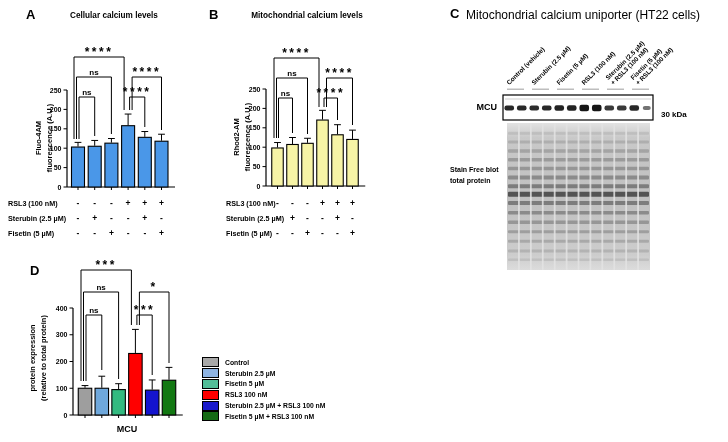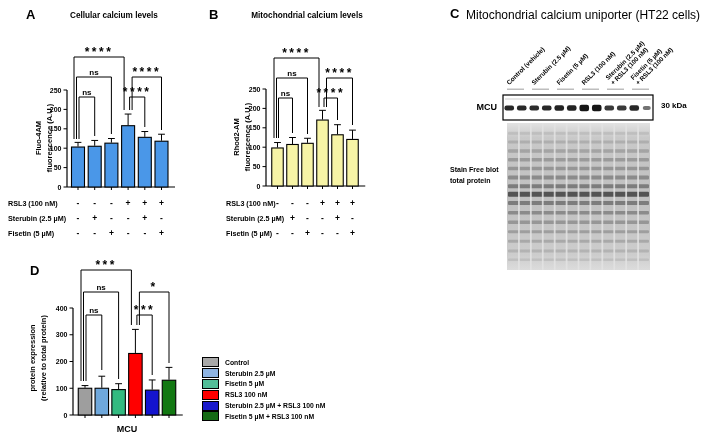--- a/index.html
+++ b/index.html
@@ -4,21 +4,21 @@
 <style>
   html,body{margin:0;padding:0}
   body{width:728px;height:442px;background:#fff;position:relative;overflow:hidden;
        font-family:"Liberation Sans",sans-serif;}
   .abs{position:absolute}
   svg{position:absolute}
   svg text{font-family:"Liberation Sans",sans-serif;}
   .c-letter{left:450px;top:6px;font-size:13px;font-weight:bold;color:#000}
   .c-title{left:466px;top:8px;font-size:12px;font-weight:normal;white-space:nowrap;color:#000}
   .mcu-label{left:460px;top:102px;width:37px;text-align:right;font-size:9px;font-weight:bold}
-  .mw-label{left:661px;top:101px;font-size:8px;font-weight:bold;white-space:nowrap}
+  .mw-label{left:661px;top:110px;font-size:8px;font-weight:bold;white-space:nowrap}
   .stain-1{left:450px;top:166px;font-size:7px;font-weight:bold;white-space:nowrap}
   .stain-2{left:450px;top:177px;font-size:7px;font-weight:bold;white-space:nowrap}
   .lane-label{position:absolute;font-size:6.4px;font-weight:bold;line-height:7px;white-space:nowrap;
               transform:rotate(-45deg);transform-origin:left bottom;color:#000}
   #legendD{left:202px;top:357px}
   .legend-row{display:flex;align-items:center;height:10.8px}
   .legend-swatch{width:15px;height:8px;border:1px solid #000;margin-right:6px;flex:0 0 auto}
   .legend-text{font-size:6.8px;font-weight:bold;white-space:nowrap;color:#000}
 </style>
 </head>

